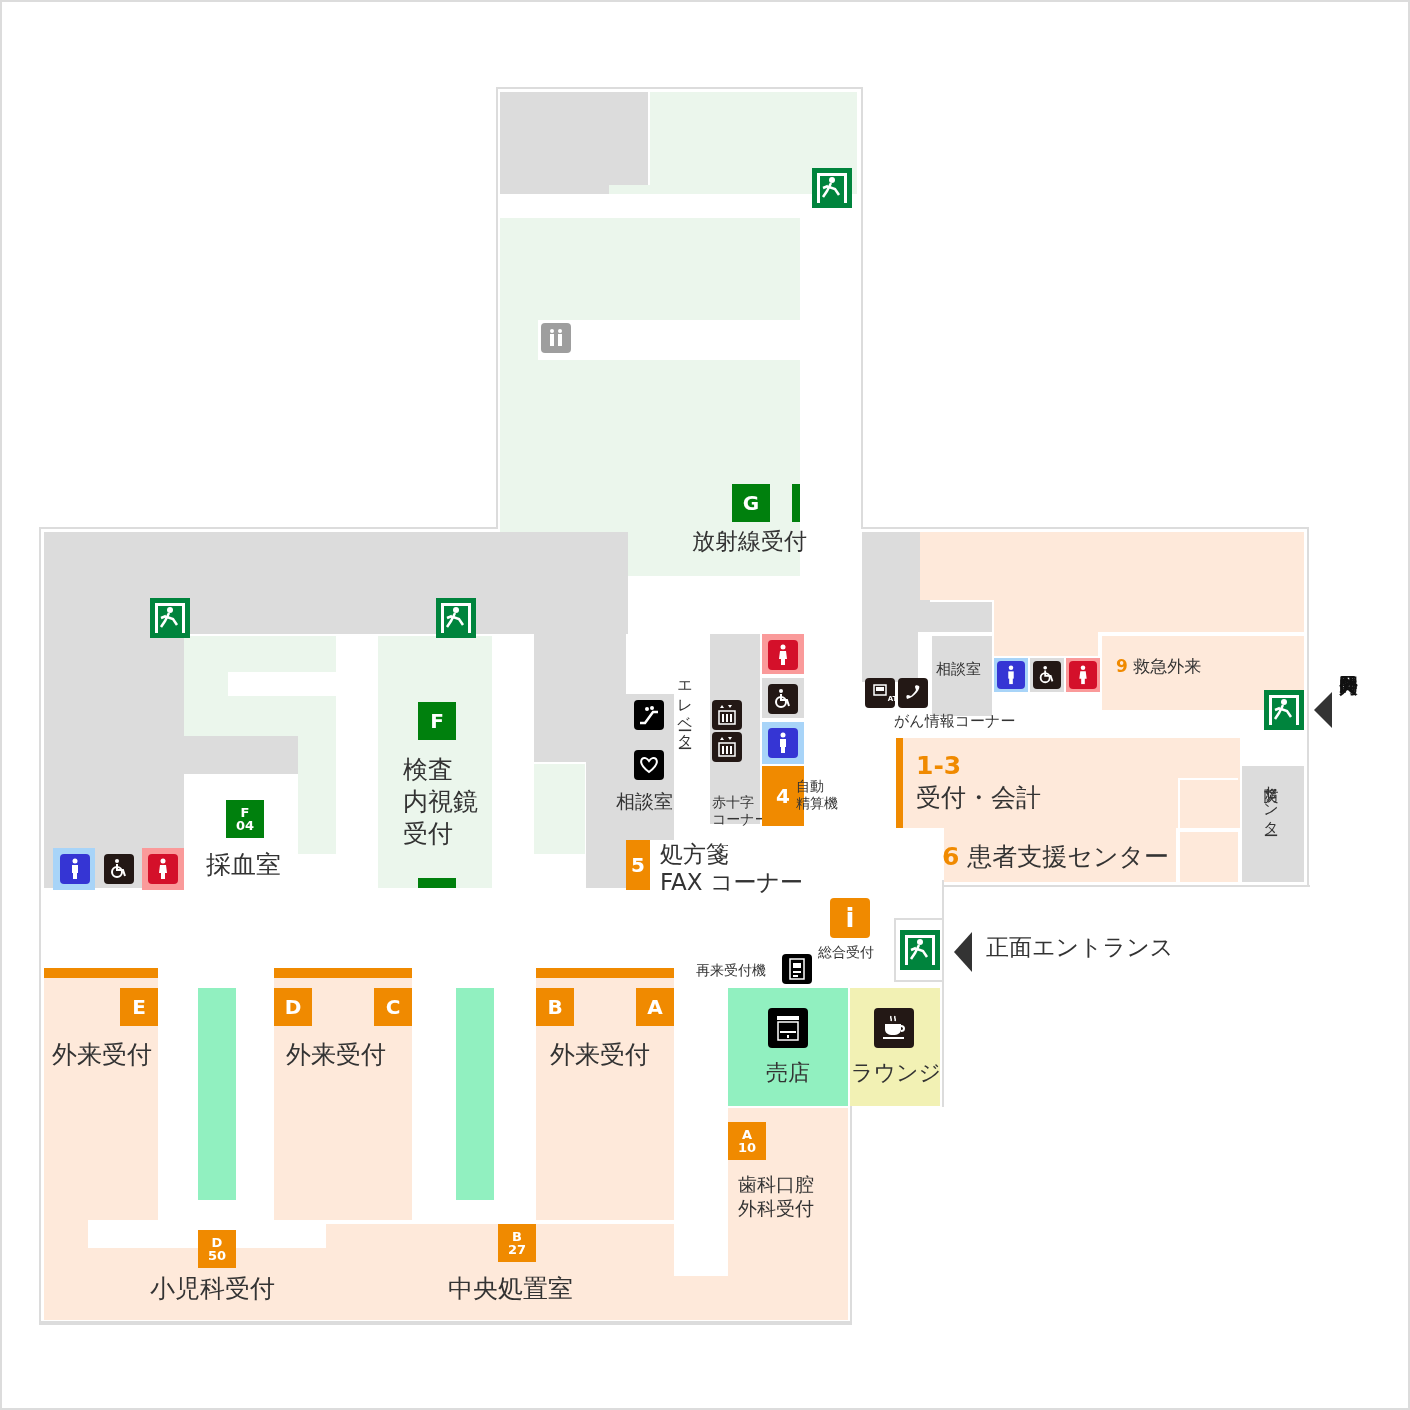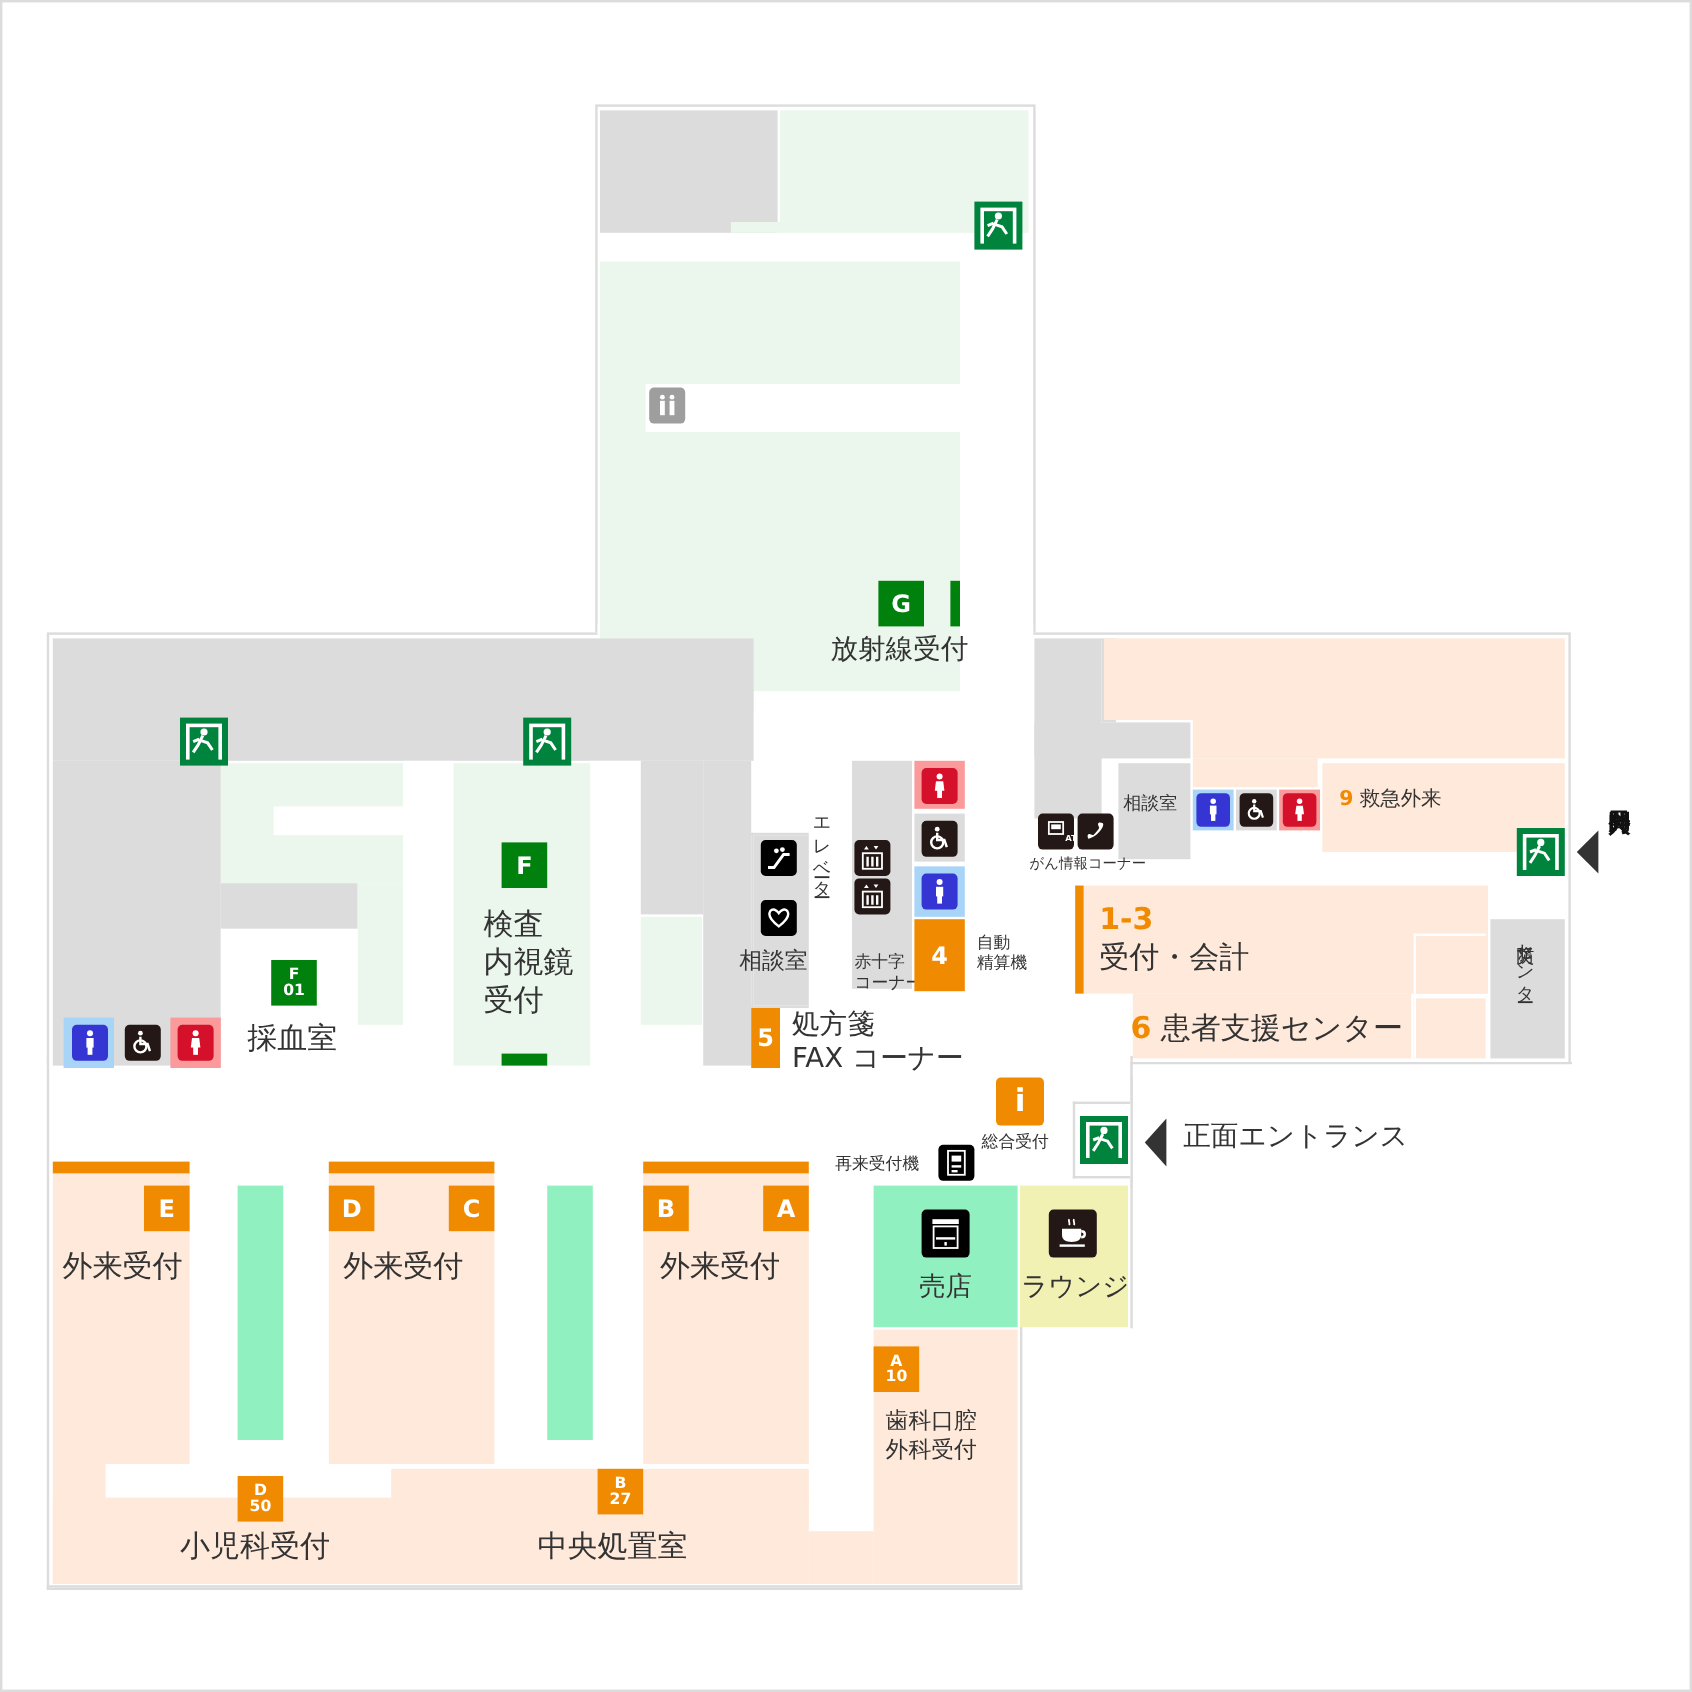--- a/index.html
+++ b/index.html
@@ -109,21 +109,21 @@
 <div class="badge green big" style="left:418px; top:702px; width:38px; height:38px;">F</div>
 <div class="label" style="left:403px; top:754px; font-size:25px; line-height:32px;">
   <div>検査</div>
   <div>内視鏡</div>
   <div>受付</div>
 </div>
 <div class="abs" style="left:418px; top:878px; width:38px; height:10px; background:#00800d;"></div>
 
 <div class="badge green small" style="left:226px; top:800px; width:38px; height:38px;">
   <span>F</span>
-  <span>01</span>
+  <span>04</span>
 </div>
 <div class="label" style="left:206px; top:850px; font-size:25px;">採血室</div>
 
 <div class="abs" style="left:53px; top:848px; width:42px; height:42px; background:#a8d4f8;"></div>
 <div class="icon" style="left:60px; top:854px; width:30px; height:30px;">
   <div class="icon-inner" style="background:#3535d4;">
       <svg width="10" height="22" viewBox="0 0 10 22">
         <circle cx="5" cy="3" r="2.5" fill="#fff"></circle>
         <rect x="2" y="7" width="6" height="8" fill="#fff"></rect>
         <rect x="3" y="14" width="4" height="7" fill="#fff"></rect>
@@ -220,21 +220,21 @@
 <div class="icon" style="left:768px; top:728px; width:30px; height:30px;">
   <div class="icon-inner" style="background:#3535d4;">
       <svg width="10" height="22" viewBox="0 0 10 22">
         <circle cx="5" cy="3" r="2.5" fill="#fff"></circle>
         <rect x="2" y="7" width="6" height="8" fill="#fff"></rect>
         <rect x="3" y="14" width="4" height="7" fill="#fff"></rect>
       </svg>
     </div>
 </div>
 <div class="badge orange big" style="left:762px; top:766px; width:42px; height:60px;">4</div>
-<div class="label" style="left:814px; top:778px; font-size:14px; line-height:17px;">
+<div class="label" style="left:796px; top:778px; font-size:14px; line-height:17px;">
   <div>自動</div>
   <div>精算機</div>
 </div>
 
 <div class="badge orange big" style="left:626px; top:840px; width:24px; height:50px;">5</div>
 <div class="label" style="left:660px; top:840px; font-size:23px; line-height:28px;">
   <div>処方箋</div>
   <div>FAX コーナー</div>
 </div>
 
@@ -292,21 +292,21 @@
     <span style="color:#fff; font-size:7px; font-weight:bold; line-height:1;margin-left:32px;">ATM</span>
   </div>
 </div>
 <div class="icon" style="left:898px; top:678px; width:30px; height:30px;">
   <div class="icon-inner" style="background:#231815;">
       <svg width="20" height="20" viewBox="0 0 20 20">
         <path d="M4 16 C3 14 3 12 5 12 L8 13 C10 11 12 9 13 7 L12 4 C12 2 14 2 16 3 C18 5 12 14 4 16 Z" fill="#fff"></path>
       </svg>
     </div>
 </div>
-<div class="label" style="left:858px; top:712px; font-size:12px;">がん情報コーナー</div>
+<div class="label" style="left:894px; top:712px; font-size:15px;">がん情報コーナー</div>
 
 <div class="exit" style="left:1264px; top:690px;">
   <svg width="34" height="34" viewBox="0 0 34 34">
       <rect x="2" y="2" width="30" height="30" fill="#fff"></rect>
       <rect x="5" y="5" width="24" height="29" fill="#00843d"></rect>
       <circle cx="17" cy="9" r="3" fill="#fff"></circle>
       <path d="M16 12 L12 20 L8 26 M14 16 L20 18 L24 24 M13 15 L8 17" stroke="#fff" stroke-width="2.5" fill="none"></path>
     </svg>
 </div>
 <div class="tri" style="left:1314px; top:692px;"></div>

